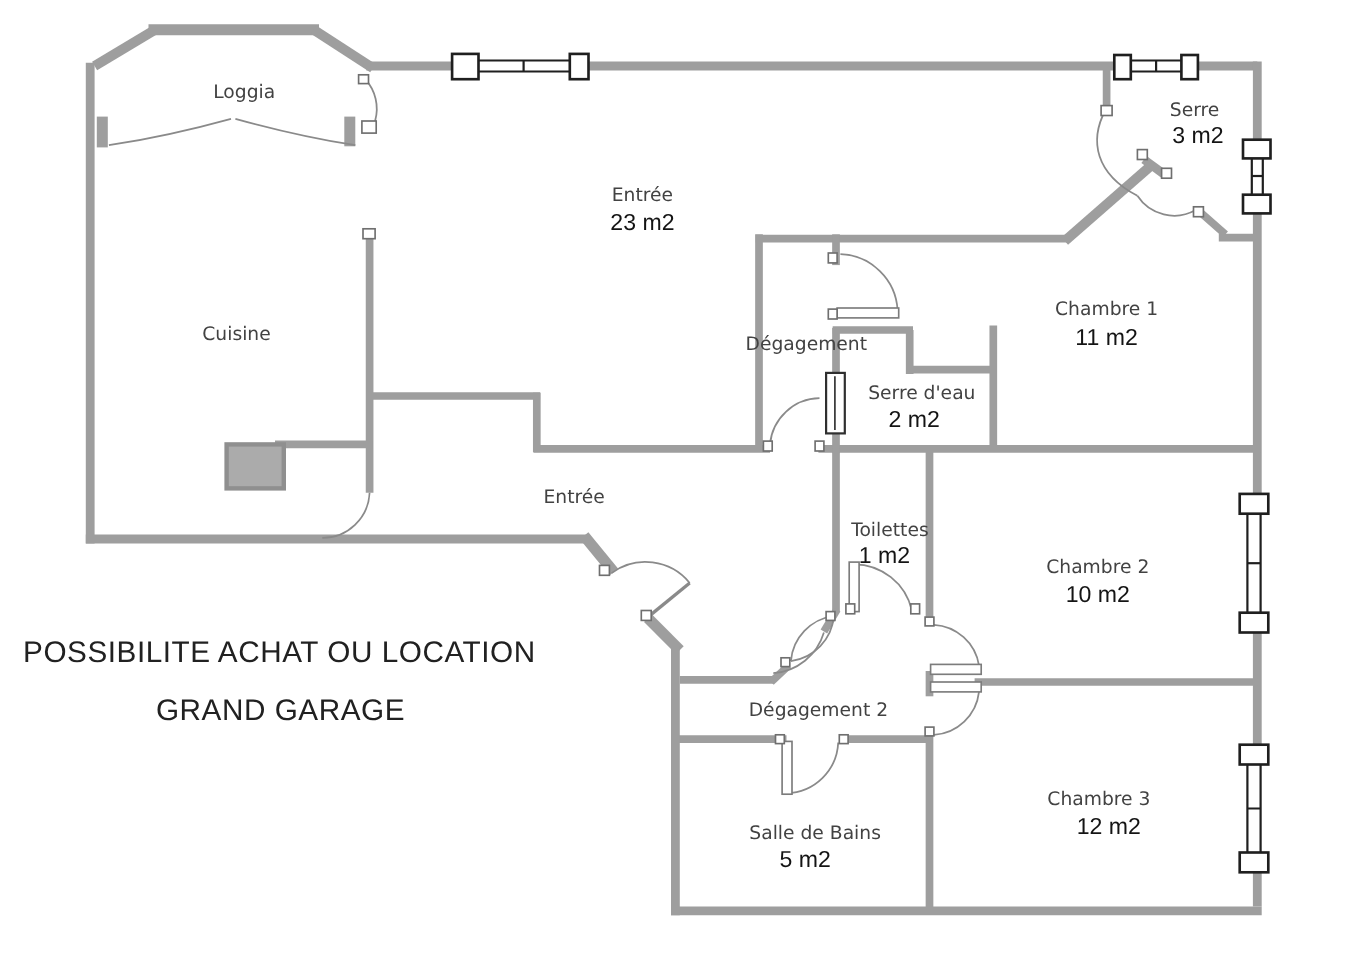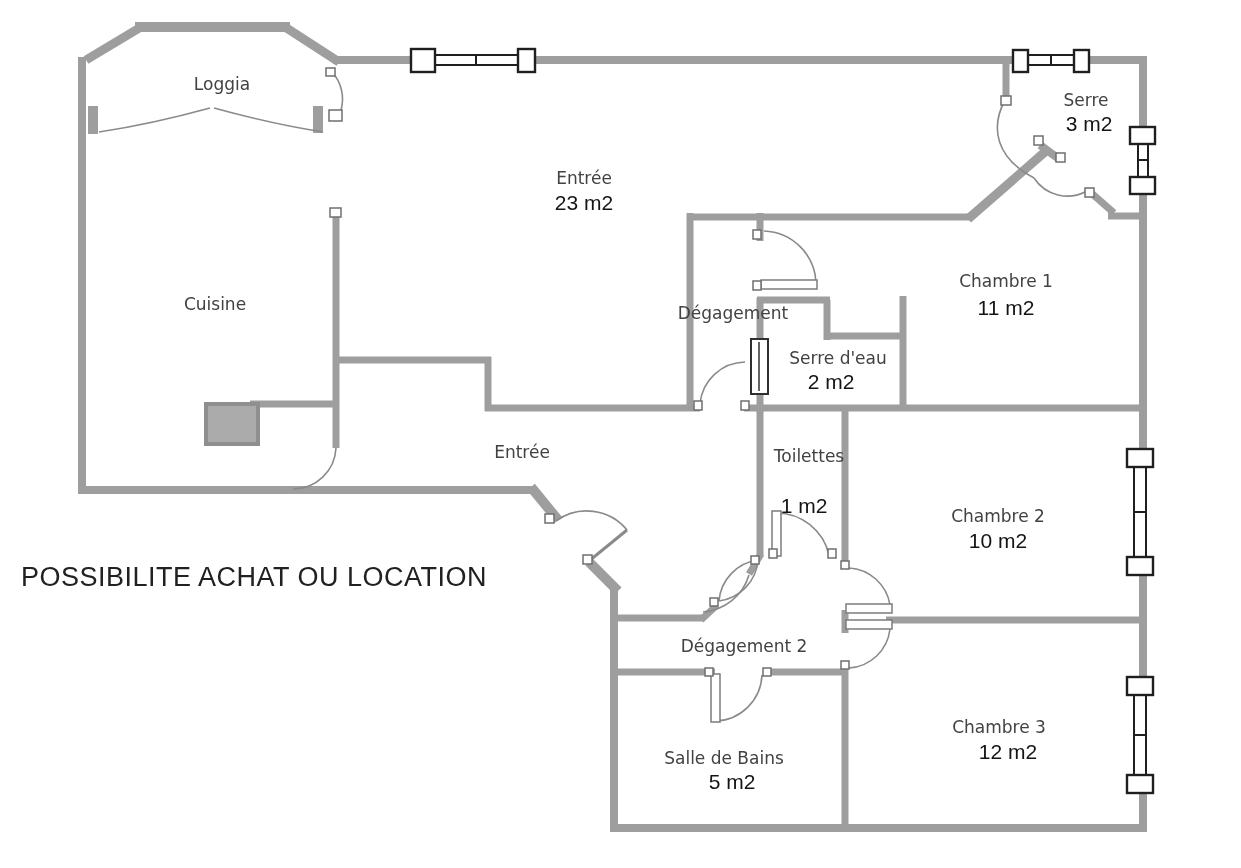--- a/index.html
+++ b/index.html
@@ -17,21 +17,21 @@
   .post{fill:var(--wall);}
   .fixture{fill:var(--fixfill);stroke:var(--fixborder);stroke-width:4;}
   .slider{fill:#fff;stroke:#2f2f2f;stroke-width:2;}
   .room-label{position:absolute;transform:translate(-50%,-50%);text-align:center;
               white-space:nowrap;color:var(--label);font-size:17px;}
   .room-area{position:absolute;transform:translate(-50%,-50%);text-align:center;
              white-space:nowrap;color:var(--area);font-size:21px;
              font-family:"Liberation Sans",sans-serif;}
   .note{position:absolute;transform:translate(-50%,-50%);white-space:nowrap;
         color:var(--note);font-size:27px;font-family:"Liberation Sans",sans-serif;
-        letter-spacing:.5px;}
+        letter-spacing:.5px;margin-top:16px;}
 </style>
 </head>
 <body>
 
 <div id="canvas">
 
 <svg id="plan-svg" width="1241" height="868" viewBox="0 0 1241 868">
 
   <g>
 
@@ -208,25 +208,26 @@
   <div class="room-area" style="left:584px;top:203px">23 m2</div>
   <div class="room-label" style="left:1086px;top:100px">Serre</div>
   <div class="room-area" style="left:1089px;top:124px">3 m2</div>
   <div class="room-label" style="left:215px;top:304px">Cuisine</div>
   <div class="room-label" style="left:1006px;top:281px">Chambre 1</div>
   <div class="room-area" style="left:1006px;top:308px">11 m2</div>
   <div class="room-label" style="left:733px;top:313px">Dégagement</div>
   <div class="room-label" style="left:838px;top:358px">Serre d'eau</div>
   <div class="room-area" style="left:831px;top:382px">2 m2</div>
   <div class="room-label" style="left:522px;top:452px">Entrée</div>
-  <div class="room-label" style="left:809px;top:456px">Toilettes</div>
+  <div class="room-label" style="left:809px;top:482px">Toilettes</div>
   <div class="room-area" style="left:804px;top:506px">1 m2</div>
   <div class="room-label" style="left:998px;top:516px">Chambre 2</div>
   <div class="room-area" style="left:998px;top:541px">10 m2</div>
   <div class="room-label" style="left:744px;top:646px">Dégagement 2</div>
-  <div class="room-label" style="left:724px;top:758px">Salle de Bains</div>
+  <div class="room-label" style="left:741px;top:758px">Salle de Bains</div>
   <div class="room-area" style="left:732px;top:782px">5 m2</div>
   <div class="room-label" style="left:999px;top:727px">Chambre 3</div>
   <div class="room-area" style="left:1008px;top:752px">12 m2</div>
 
   <div class="note" style="left:254px;top:577px">POSSIBILITE ACHAT OU LOCATION</div>
+  <div class="note" style="left:255px;top:630px">GRAND GARAGE</div>
 
 </div>
 
 </body></html>

